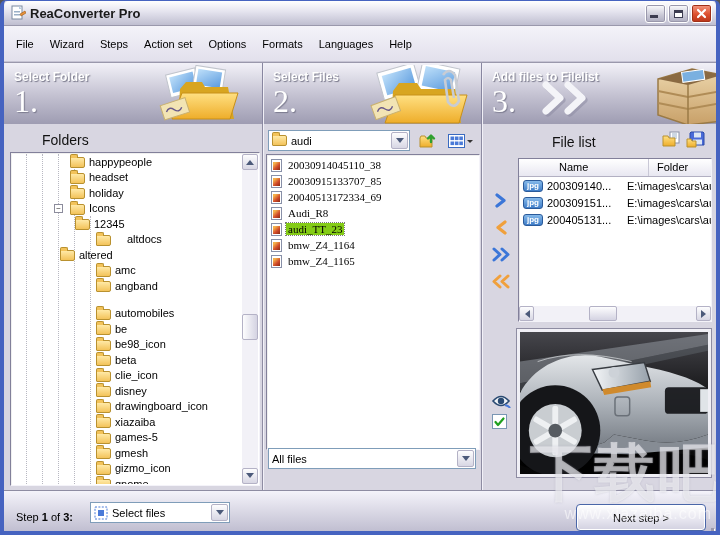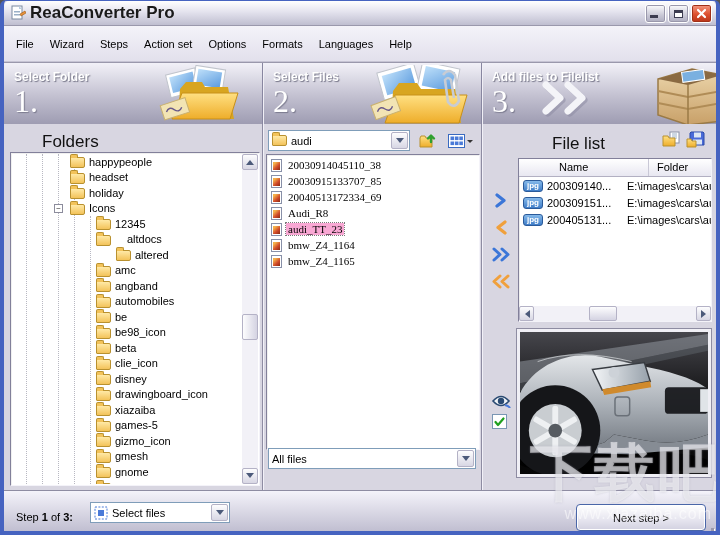--- a/index.html
+++ b/index.html
@@ -14,21 +14,21 @@
   }
 
   
   .titlebar {
     height:25px; display:flex; align-items:center;
     background:linear-gradient(#ffffff, #e4e3ee 45%, #bfbed0 100%);
     border-bottom:1px solid #9a98ac; border-radius:5px 5px 0 0;
     padding:0 4px; position:relative;
   }
   .app-icon { width:16px; height:16px; margin:0 4px 0 2px; }
-  .title-text { font-weight:bold; font-size:17px; color:#1a1a1a; }
+  .title-text { font-weight:bold; font-size:13px; color:#1a1a1a; }
   .winbtns { position:absolute; right:4px; top:3px; display:flex; gap:2px; }
   .wbtn {
     width:21px; height:19px; border-radius:3px; border:1px solid #fff;
     box-shadow:0 0 0 1px #9a98ac inset; display:flex; align-items:center; justify-content:center;
     background:linear-gradient(#fdfdfe,#c9c8d6 60%,#aeadc0); cursor:pointer; position:relative;
   }
   .wbtn.close { background:linear-gradient(#f49a82,#dd4f2e 55%,#b83418); box-shadow:0 0 0 1px #a03018 inset; }
   .wbtn .min-glyph { position:absolute; left:4px; bottom:4px; width:8px; height:3px; background:#3c3c50; }
   .wbtn .max-glyph { width:9px; height:8px; border:1px solid #3c3c50; border-top-width:3px; background:#fff; }
   .wbtn.close svg { width:11px; height:11px; }
@@ -62,21 +62,21 @@
   .s1 .step-art { right:16px; width:92px; height:58px; }
   .s2 .step-art { right:2px; width:120px; height:60px; }
   .s3 .chev-art { position:absolute; left:56px; top:16px; width:56px; height:38px; }
   .s3 .crate-art { position:absolute; right:-8px; top:0; width:72px; height:62px; }
 
   
   .main { position:relative; height:366px; background:#d8d6e1; }
   .vsep { position:absolute; top:0; bottom:0; width:2px;
     background:linear-gradient(90deg,#8e8ca2 50%, #f2f1f8 50%); }
 
-  .panel-label { position:absolute; font-size:17px; color:#111;padding-left:28px; }
+  .panel-label { position:absolute; font-size:14px; color:#111;padding-left:28px; }
 
   .sunken {
     background:#fff; border:1px solid;
     border-color:#82809a #f4f3f9 #f4f3f9 #82809a;
     box-shadow:1px 1px 0 rgba(0,0,0,.06) inset;
   }
 
   
   #tree { position:absolute; left:6px; top:28px; width:250px; height:334px; overflow:hidden; }
   .tree-inner { position:absolute; inset:1px 17px 1px 1px; overflow:hidden; }
@@ -117,21 +117,21 @@
   }
   .toolbtn { position:absolute; top:6px; height:22px; display:flex; align-items:center;
     justify-content:center; gap:2px; cursor:pointer; }
 
   #midlist { position:absolute; left:262px; top:30px; width:214px; height:296px; padding:2px 1px; }
   .mrow { height:16px; display:flex; align-items:center; gap:4px; padding-left:3px; white-space:nowrap;font-family:Liberation Serif, serif; }
   .jpgpage { position:relative; width:11px; height:13px; flex:0 0 11px; background:#fff; border:1px solid #8890a8; }
   .jpgpage::before { content:""; position:absolute; left:1px; top:2px; width:7px; height:8px;
     background:linear-gradient(135deg,#f4b04a 20%,#d04a2a 60%,#8a2a10); }
   .mrow .mlabel { padding:0 2px; }
-  .mrow.selected .mlabel { background:#f9a8d4; outline:1px dotted #7a7a7a; }
+  .mrow.selected .mlabel { background:#84cc16; outline:1px dotted #7a7a7a; }
 
   
   .xferbtn { position:absolute; left:484px; width:26px; height:22px; display:flex;
     align-items:center; justify-content:center; cursor:pointer; }
 
   
   #fltable { position:absolute; left:514px; top:34px; width:194px; height:164px; }
   .flhead { display:flex; height:18px;
     background:linear-gradient(#ffffff,#e8e7f1); border-bottom:1px solid #b2b0c2; }
   .flcol { padding:2px 0 0 8px; }
@@ -332,41 +332,41 @@
           </div>
           <div class="trow" style="padding-left: 58px;">
             <span class="fold"></span>
             <span class="tlabel">holiday</span>
           </div>
           <div class="trow" style="padding-left: 58px;">
             <span class="expander" style="left: 42px;">−</span>
             <span class="fold"></span>
             <span class="tlabel">Icons</span>
           </div>
-          <div class="trow" style="padding-left: 84px;">
+          <div class="trow" style="padding-left: 63px;">
             <span class="fold"></span>
             <span class="tlabel">12345</span>
           </div>
           <div class="trow" style="padding-left: 84px; gap: 16px;">
             <span class="fold"></span>
             <span class="tlabel">altdocs</span>
           </div>
-          <div class="trow" style="padding-left: 104px;">
+          <div class="trow" style="padding-left: 48px;">
             <span class="fold"></span>
             <span class="tlabel">altered</span>
           </div>
           <div class="trow" style="padding-left: 84px;">
             <span class="fold"></span>
             <span class="tlabel">amc</span>
           </div>
           <div class="trow" style="padding-left: 84px;">
             <span class="fold"></span>
             <span class="tlabel">angband</span>
           </div>
-          <div class="trow" style="padding-left: 84px;">
+          <div class="trow" style="padding-left: 84px; margin-top: 12px;">
             <span class="fold"></span>
             <span class="tlabel">automobiles</span>
           </div>
           <div class="trow" style="padding-left: 84px;">
             <span class="fold"></span>
             <span class="tlabel">be</span>
           </div>
           <div class="trow" style="padding-left: 84px;">
             <span class="fold"></span>
             <span class="tlabel">be98_icon</span>
@@ -390,25 +390,25 @@
           <div class="trow" style="padding-left: 84px;">
             <span class="fold"></span>
             <span class="tlabel">xiazaiba</span>
           </div>
           <div class="trow" style="padding-left: 84px;">
             <span class="fold"></span>
             <span class="tlabel">games-5</span>
           </div>
           <div class="trow" style="padding-left: 84px;">
             <span class="fold"></span>
+            <span class="tlabel">gmesh</span>
+          </div>
+          <div class="trow" style="padding-left: 84px;">
+            <span class="fold"></span>
             <span class="tlabel">gizmo_icon</span>
-          </div>
-          <div class="trow" style="padding-left: 84px;">
-            <span class="fold"></span>
-            <span class="tlabel">gmesh</span>
           </div>
           <div class="trow" style="padding-left: 84px;">
             <span class="fold"></span>
             <span class="tlabel">gnome</span>
           </div>
           <div class="trow" style="padding-left: 84px;">
             <span class="fold"></span>
             <span class="tlabel"></span>
           </div>
         </div>

